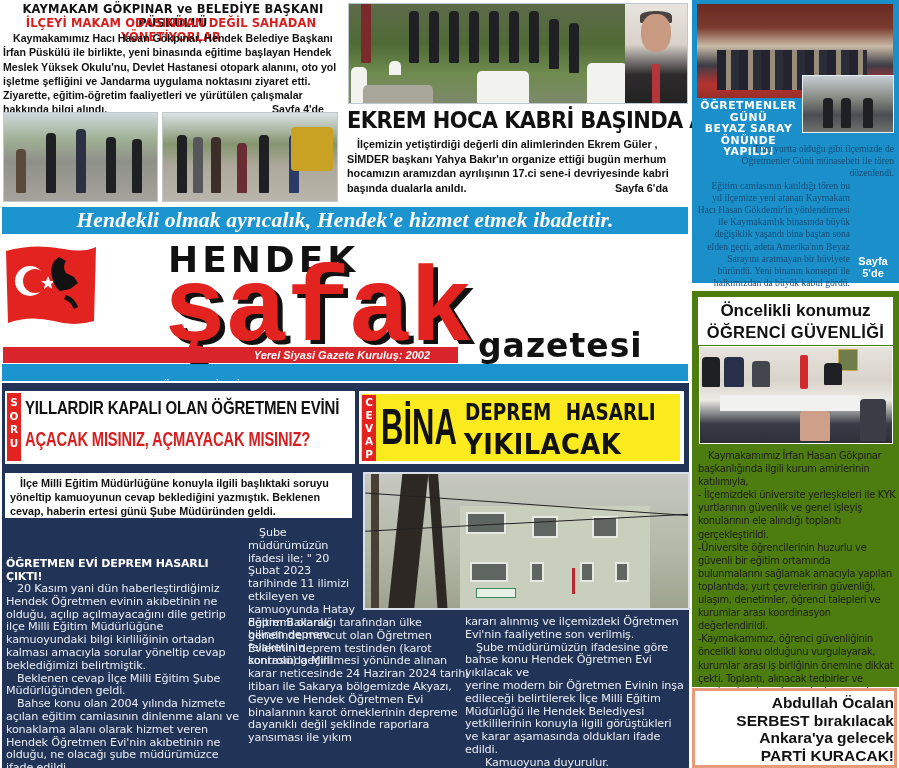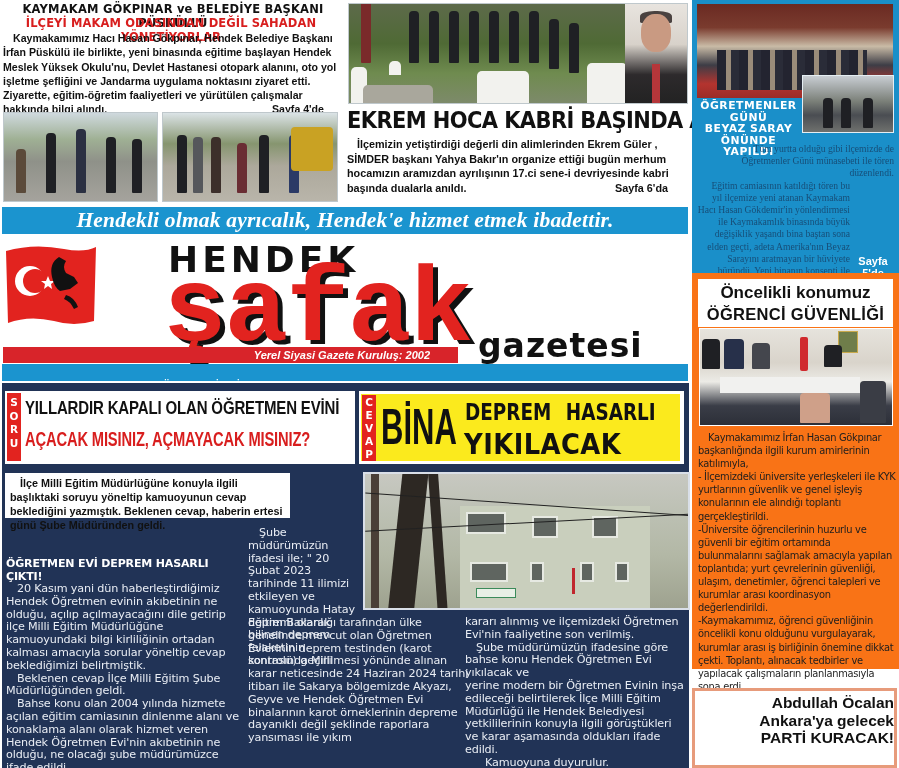--- a/index.html
+++ b/index.html
@@ -55,37 +55,37 @@
   .side-tag { position: absolute; left: 2px; top: 2px; width: 14px; height: 68px; background: #e2231f; color: #ffffff; font-weight: bold; font-size: 10.5px; line-height: 13.5px; text-align: center; font-family: "DejaVu Sans", sans-serif; padding-top: 3px; }
   .soru-l1 { position: absolute; left: 20px; top: 6px; font-size: 19px; font-weight: bold; color: #111; white-space: nowrap; font-family: "Liberation Sans Narrow", "Liberation Sans", sans-serif; transform: scaleX(0.79); transform-origin: left top; letter-spacing: -0.2px; }
   .soru-l2 { position: absolute; left: 20px; top: 36px; font-size: 21px; font-weight: bold; color: #d81e1e; white-space: nowrap; font-family: "Liberation Sans", sans-serif; transform: scaleX(0.70); transform-origin: left top; letter-spacing: -0.2px; }
   .cevap-box { left: 359px; top: 391px; width: 325px; height: 73px; background: #ffffff; }
   .cevap-yellow { position: absolute; left: 2px; top: 3px; width: 319px; height: 67px; background: #fbea1d; }
   .cevap-tag { position: absolute; left: 1px; top: 1px; width: 14px; height: 66px; background: #e2231f; color: #ffffff; font-weight: bold; font-size: 10.5px; line-height: 13px; text-align: center; font-family: "DejaVu Sans", sans-serif; padding-top: 1px; }
   .cevap-bina { position: absolute; left: 20px; top: 3px; font-size: 50px; font-weight: bold; color: #111; font-family: "Liberation Sans", sans-serif; transform: scaleX(0.62); transform-origin: left top; line-height: 60px; }
   .cevap-l1 { position: absolute; left: 104px; top: 5px; font-size: 23px; font-weight: bold; color: #111; font-family: "DejaVu Sans", sans-serif; white-space: nowrap; transform: scaleX(0.80); transform-origin: left top; word-spacing: 10px; }
   .cevap-l2 { position: absolute; left: 103px; top: 33px; font-size: 29px; font-weight: 900; color: #111; font-family: "DejaVu Sans", sans-serif; white-space: nowrap; transform: scaleX(0.89); transform-origin: left top; letter-spacing: 0.5px; }
 
-  .lead-box { left: 5px; top: 473px; width: 285px; height: 45px; background: #ffffff; font-size: 10.8px; font-weight: bold; line-height: 14px; color: #111; padding: 3px 6px 0 5px; font-family: "Liberation Sans", sans-serif; }
+  .lead-box { left: 5px; top: 473px; width: 347px; height: 45px; background: #ffffff; font-size: 10.8px; font-weight: bold; line-height: 14px; color: #111; padding: 3px 6px 0 5px; font-family: "Liberation Sans", sans-serif; }
   .lead-box p { text-indent: 10px; }
   .photo-building { left: 363px; top: 472px; width: 327px; height: 138px; border: 2px solid #d9dfe8; background: linear-gradient(180deg, #c7c8c1 0%, #bcc0b3 30%, #b3b8a6 60%, #9ea28f 100%); overflow: hidden; }
   .tree { position: absolute; background: #2d2823; }
   .bld { position: absolute; left: 95px; top: 32px; width: 190px; height: 110px; background: #c9cfbd; }
   .win { position: absolute; background: #5f6560; border: 2px solid #e6e9e2; }
 
   .col-text { font-size: 11.2px; line-height: 12.8px; color: #e9edf4; font-family: "DejaVu Sans", sans-serif; letter-spacing: -0.15px; }
   .col-text p { text-indent: 11px; }
   .col1 { left: 6px; top: 527px; width: 240px; margin-top: 30px; }
   .col1 h3 { font-size: 11px; font-weight: bold; color: #ffffff; line-height: 13px; font-family: "DejaVu Sans", sans-serif; }
   .col2a { left: 248px; top: 527px; width: 108px; }
   .col2b { left: 248px; top: 617px; width: 225px; }
   .col3 { left: 465px; top: 616px; width: 220px; }
 
   
-  .green-box { left: 692px; top: 273px; width: 207px; height: 396px; background: #f97316; }
+  .green-box { left: 692px; top: 291px; width: 207px; height: 396px; background: #4d7c0f; }
   .green-title { position: absolute; left: 6px; top: 6px; width: 195px; height: 48px; background: #ffffff; text-align: center; font-weight: bold; color: #111; font-family: "Liberation Sans", sans-serif; }
   .green-title .t1 { font-size: 17px; line-height: 22px; padding-top: 3px; }
   .green-title .t2 { font-size: 16.5px; line-height: 21px; letter-spacing: 0.3px; }
   .photo-meeting { position: absolute; left: 7px; top: 55px; width: 194px; height: 98px; background: linear-gradient(180deg, #e6e3dc 0%, #d9d4cb 35%, #ecebe6 55%, #3a3d47 80%, #2c2f38 100%); border: 1px solid #ffffff; overflow: hidden; }
   .green-body { position: absolute; left: 6px; top: 158px; width: 198px; font-size: 9.9px; line-height: 13.1px; color: #1e1e1e; font-family: "DejaVu Sans", sans-serif; letter-spacing: -0.3px; }
   .green-body p.ind { text-indent: 10px; }
   .ocalan-box { left: 692px; top: 688px; width: 205px; height: 80px; border: 3px solid #e79b7b; background: #ffffff; text-align: right; font-weight: bold; color: #111; font-family: "Liberation Sans", sans-serif; font-size: 15.5px; line-height: 17.5px; padding-top: 3px; }
 </style>
 </head>
 <body>
@@ -277,15 +277,16 @@
   <div class="green-body">
     <p class="ind">Kaymakamımız İrfan Hasan Gökpınar başkanlığında ilgili kurum amirlerinin katılımıyla,</p>
     <p>- İlçemizdeki üniversite yerleşkeleri ile KYK yurtlarının güvenlik ve genel işleyiş konularının ele alındığı toplantı gerçekleştirildi.</p>
     <p>-Üniversite öğrencilerinin huzurlu ve güvenli bir eğitim ortamında bulunmalarını sağlamak amacıyla yapılan toplantıda; yurt çevrelerinin güvenliği, ulaşım, denetimler, öğrenci talepleri ve kurumlar arası koordinasyon değerlendirildi.</p>
     <p>-Kaymakamımız, öğrenci güvenliğinin öncelikli konu olduğunu vurgulayarak, kurumlar arası iş birliğinin önemine dikkat çekti. Toplantı, alınacak tedbirler ve yapılacak çalışmaların planlanmasıyla sona erdi.</p>
   </div>
 </div>
 
 <div class="abs ocalan-box">
   <div>Abdullah Öcalan</div>
+  <div>SERBEST bırakılacak</div>
   <div>Ankara'ya gelecek</div>
   <div>PARTİ KURACAK!</div>
 </div>
 
 </body></html>

